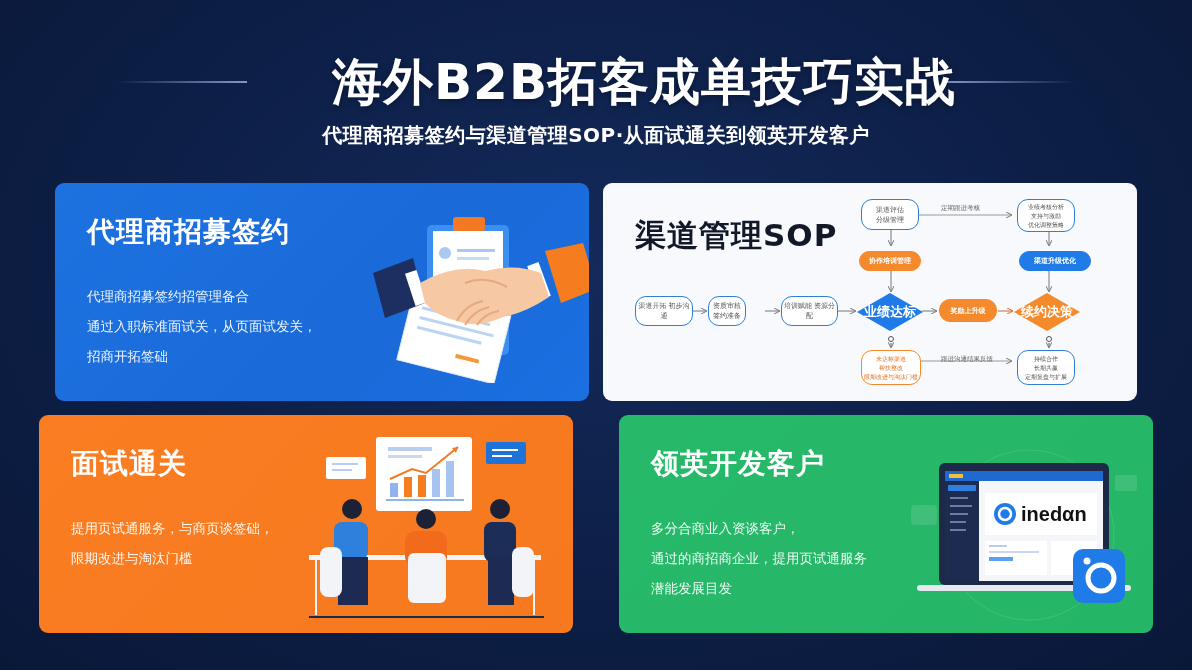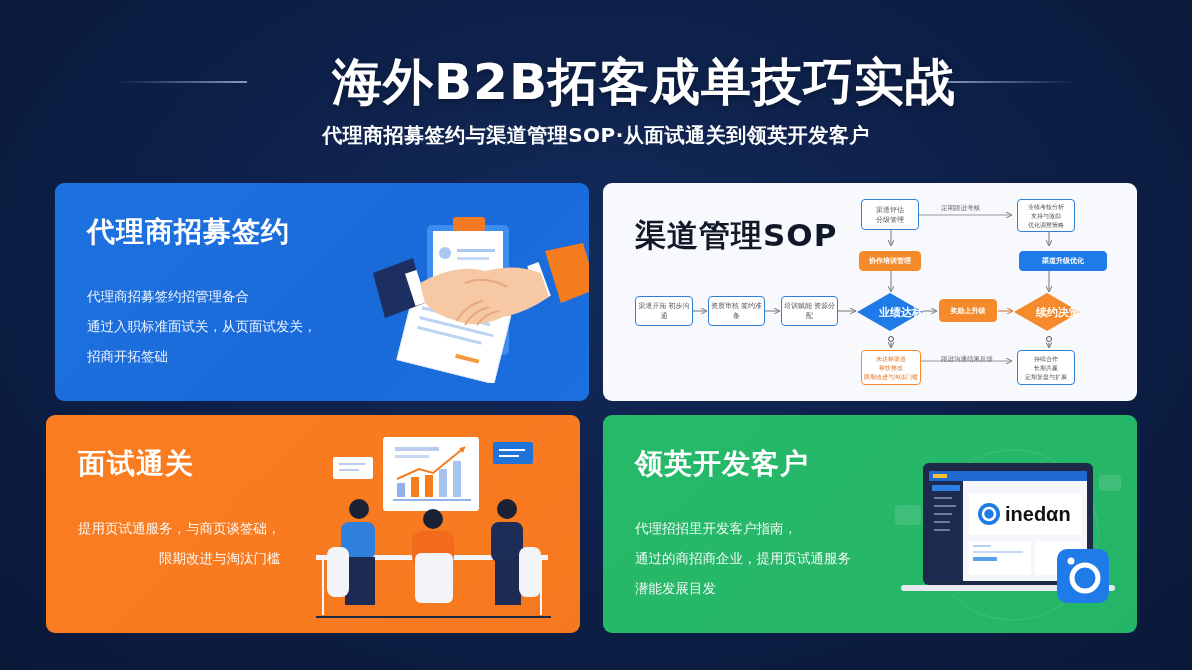--- a/index.html
+++ b/index.html
@@ -14,40 +14,40 @@
   .title-row { position: absolute; top: 50px; left: 0; width: 100%; display: flex; justify-content: center; align-items: center; margin-left: 48px; }
   .deco-line { position: absolute; top: 81px; height: 2px; width: 130px; }
   .deco-left { left: 117px; background: linear-gradient(90deg, rgba(120,150,200,0) 0%, rgba(150,175,215,0.85) 100%); }
   .deco-right { left: 945px; background: linear-gradient(90deg, rgba(150,175,215,0.85) 0%, rgba(120,150,200,0) 100%); }
   .main-title { font-size: 50px; font-weight: bold; letter-spacing: 1px; color: #fff; line-height: 64px; text-shadow: 0 2px 6px rgba(0,0,0,0.35); }
   .subtitle { position: absolute; top: 122px; width: 100%; text-align: center; font-size: 20px; font-weight: bold; color: #fff; letter-spacing: 0.5px; }
 
   .card { position: absolute; width: 534px; height: 218px; border-radius: 9px; overflow: hidden; }
   .card-blue { left: 55px; top: 183px; background: linear-gradient(135deg, #1d72e0 0%, #1a6ad9 60%, #1b6fe0 100%); }
   .card-white { left: 603px; top: 183px; background: #f7f9fc; }
-  .card-orange { left: 46px; top: 415px; background: linear-gradient(135deg, #fb7d22 0%, #f6791f 100%); text-align: right; }
-  .card-green { left: 603px; top: 415px; background: linear-gradient(135deg, #27b96a 0%, #25b567 100%); }
+  .card-orange { left: 39px; top: 415px; background: linear-gradient(135deg, #fb7d22 0%, #f6791f 100%); }
+  .card-green { left: 619px; top: 415px; background: linear-gradient(135deg, #27b96a 0%, #25b567 100%); }
 
   .card-title { position: absolute; left: 32px; top: 30px; font-size: 28px; font-weight: bold; color: #fff; letter-spacing: 1px; }
   .card-white .card-title { color: #111827; font-size: 31px; top: 32px; }
   .card-body { position: absolute; left: 32px; top: 98px; font-size: 13.5px; line-height: 30px; color: rgba(255,255,255,0.92); }
 
   
   .illus { position: absolute; }
   .hs { left: 310px; top: 20px; width: 230px; height: 180px; }
   .meet { left: 265px; top: 12px; width: 260px; height: 200px; }
   .laptop { left: 290px; top: 30px; width: 240px; height: 185px; }
 
   
   .flow { position: absolute; left: 0; top: 0; width: 534px; height: 218px; }
-  .fbox { position: absolute; border: 1.5px solid #2f7fd6; border-radius: 4px; background: #fff; font-size: 7px; color: #555; display: flex; align-items: center; justify-content: center; text-align: center; line-height: 10px; padding: 0; }
+  .fbox { position: absolute; border: 1.5px solid #2f7fd6; border-radius: 11px; background: #fff; font-size: 7px; color: #555; display: flex; align-items: center; justify-content: center; text-align: center; line-height: 10px; padding: 0; }
   .fbox.orange-outline { border-color: #f58a2c; color: #e0701b; }
   .fbox.orange-fill { background: #f58a2c; border-color: #f58a2c; color: #fff; font-weight: bold; }
   .fbox.blue-fill { background: #1f7be8; border-color: #1f7be8; color: #fff; font-weight: bold; }
-  .fdiamond { position: absolute; display: flex; align-items: center; justify-content: flex-end; color: #fff; font-size: 11px; font-weight: bold; }
+  .fdiamond { position: absolute; display: flex; align-items: center; justify-content: center; color: #fff; font-size: 13px; font-weight: bold; }
   .fdiamond svg { position: absolute; left: 0; top: 0; }
   .fdiamond span { position: relative; }
   .flabel { position: absolute; font-size: 6.5px; color: #666; }
 </style>
 </head>
 <body>
 
 <div class="header">
   <div class="deco-line deco-left"></div>
   <div class="deco-line deco-right"></div>
@@ -118,32 +118,32 @@
       <line x1="288" y1="88" x2="288" y2="108" stroke="#777" marker-end="url(#ar)"></line>
       <line x1="446" y1="47" x2="446" y2="62" stroke="#777" marker-end="url(#ar)"></line>
       <line x1="446" y1="88" x2="446" y2="108" stroke="#777" marker-end="url(#ar)"></line>
       <circle cx="288" cy="156" r="2.5" fill="none" stroke="#555"></circle>
       <line x1="288" y1="160" x2="288" y2="164" stroke="#555" marker-end="url(#ar)"></line>
       <circle cx="446" cy="156" r="2.5" fill="none" stroke="#555"></circle>
       <line x1="446" y1="160" x2="446" y2="164" stroke="#555" marker-end="url(#ar)"></line>
     </svg>
     <div class="fbox" style="left:32px;top:113px;width:58px;height:30px;">渠道开拓
 初步沟通</div>
-    <div class="fbox" style="left:105px;top:113px;width:57px;height:30px;">资质审核
+    <div class="fbox" style="left:105px;top:113px;width:38px;height:30px;">资质审核
 签约准备</div>
     <div class="fbox" style="left:178px;top:113px;width:57px;height:30px;">培训赋能
 资源分配</div>
     <div class="fbox" style="left:258px;top:16px;width:58px;height:31px;white-space:pre-line;">渠道评估
 分级管理</div>
     <div class="flabel" style="left:338px;top:21px;">定期跟进考核</div>
     <div class="fbox" style="left:414px;top:16px;width:58px;height:33px;font-size:6px;line-height:9px;white-space:pre-line;">业绩考核分析
 支持与激励
 优化调整策略</div>
     <div class="fbox orange-fill" style="left:256px;top:68px;width:62px;height:20px;">协作培训管理</div>
-    <div class="fbox blue-fill" style="left:416px;top:68px;width:88px;height:20px;">渠道升级优化</div>
+    <div class="fbox blue-fill" style="left:416px;top:68px;width:72px;height:20px;">渠道升级优化</div>
     <div class="fdiamond" style="left:254px;top:110px;width:66px;height:38px;">
       <svg width="66" height="38">
           <polygon points="33,0 66,19 33,38 0,19" fill="#1f7be8"></polygon>
         </svg>
       <span>业绩达标</span>
     </div>
     <div class="fbox orange-fill" style="left:336px;top:116px;width:58px;height:23px;">奖励上升级</div>
     <div class="fdiamond" style="left:411px;top:110px;width:66px;height:38px;">
       <svg width="66" height="38">
           <polygon points="33,0 66,19 33,38 0,19" fill="#f58a2c"></polygon>
@@ -207,21 +207,21 @@
       <rect x="16" y="120" width="22" height="50" rx="8" fill="#f2f4f8"></rect>
       <rect x="104" y="126" width="38" height="50" rx="6" fill="#f2f4f8"></rect>
       <rect x="208" y="120" width="22" height="50" rx="8" fill="#f2f4f8"></rect>
     </svg>
   </div>
 </div>
 
 <div class="card card-green">
   <div class="card-title">领英开发客户</div>
   <div class="card-body">
-    <div>代理招招里开发客户指南，</div>
+    <div>多分合商业入资谈客户，</div>
     <div>通过的商招商企业，提用页试通服务</div>
     <div>潜能发展目发</div>
   </div>
   <div class="illus laptop">
     <svg width="240" height="185" viewBox="0 0 240 185" style="position:absolute;left:0;top:0">
       <circle cx="120" cy="90" r="85" fill="none" stroke="rgba(255,255,255,0.12)" stroke-width="1"></circle>
       <rect x="2" y="60" width="26" height="20" rx="4" fill="rgba(255,255,255,0.12)"></rect>
       <rect x="206" y="30" width="22" height="16" rx="3" fill="rgba(255,255,255,0.12)"></rect>
 
       <rect x="30" y="18" width="170" height="122" rx="6" fill="#1c2a48"></rect>

